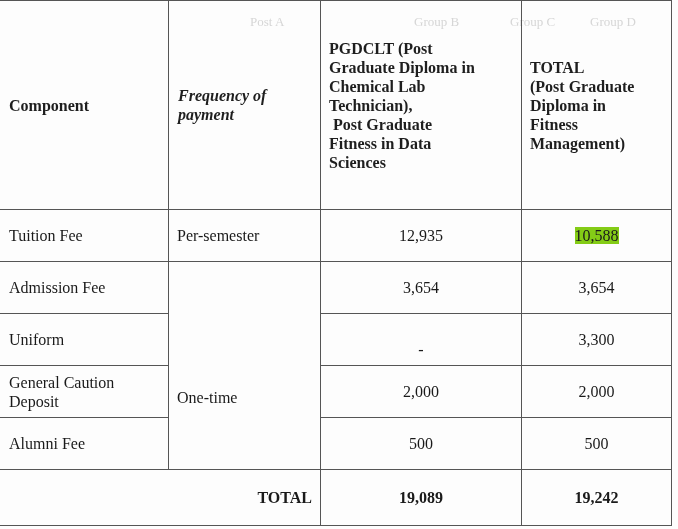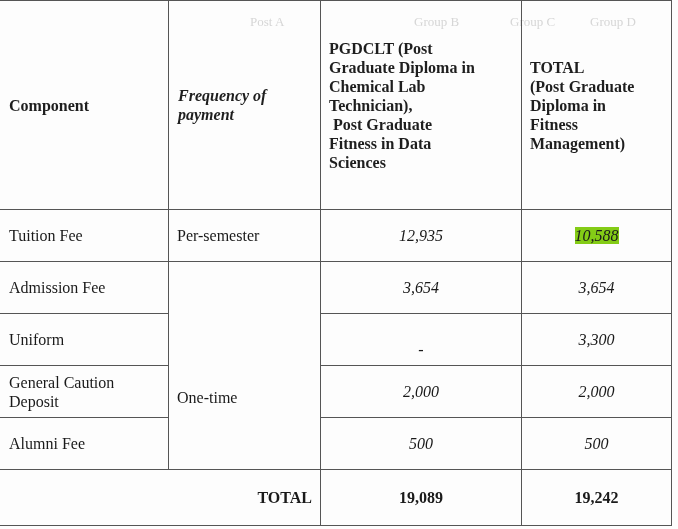--- a/index.html
+++ b/index.html
@@ -57,21 +57,21 @@
 
   .hdr-row { height: 209px; }
   .hdr-comp { padding: 0 0 0 10px !important; }
   .hdr-freq { padding: 0 0 0 9px !important; font-style: italic; }
   .hdr-prog { padding: 0 0 0 8px !important; vertical-align: middle; }
   .hdr-prog2 { padding: 0 0 0 8px !important; }
 
   .row { height: 52px; }
   .lbl { padding-left: 10px !important; font-size: 16px; }
   .freq { padding-left: 8px !important; }
-  .num { text-align: center; font-style: italic; }
+  .num { text-align: center; }
   .num-hl span {
     background: #84cc16;
   }
   .dash-cell { vertical-align: bottom !important; padding-bottom: 6px !important; }
   .onetime { vertical-align: top !important; padding-top: 126px !important; }
   .total-row { height: 56px; }
   .total-lbl { text-align: right; padding-right: 8px !important; font-weight: bold; }
   .total-num { text-align: center; font-weight: bold; }
 </style>
 </head>

